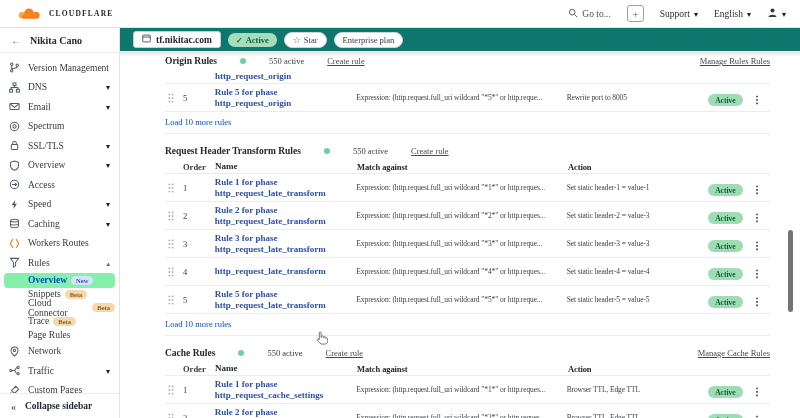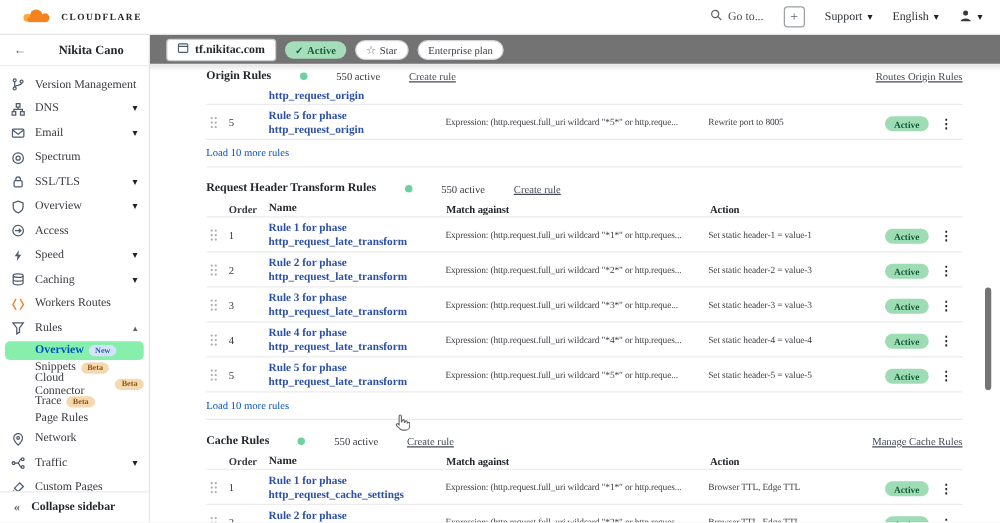--- a/index.html
+++ b/index.html
@@ -18,21 +18,21 @@
   .plus-btn { width:17px; height:17px; border:1px solid #9aa0a6; border-radius:3px;
               display:flex; align-items:center; justify-content:center; color:#5f6368;
               font-size:11px; background:#fff; }
   .tb-item { display:flex; align-items:center; gap:4px; }
   .caret-down::before { content:"▾"; font-size:8px; color:#202124; }
   .caret-up-sm::before { content:"▴"; font-size:7px; color:#5f6368; }
 
   
   .sidebar { position:absolute; top:28px; left:0; bottom:0; width:120px; background:#fff;
              border-right:1px solid #e4e4e4; font-size:9.5px; overflow:hidden; z-index:5; }
-  .side-head { height:25px; display:flex; align-items:center; gap:26px; padding:0 11px;
+  .side-head { height:25px; display:flex; align-items:center; gap:9px; padding:0 11px;
                border-bottom:1px solid #ececec; font-weight:bold; font-size:10px; color:#23282d; }
   .icon-back::before { content:"←"; color:#5f6368; font-size:10px; }
   .side-list { padding:5px 0 0 0; }
   .side-item { display:flex; align-items:center; height:19.5px; padding:0 9px; gap:8px; color:#36393f; cursor:pointer; }
   .side-item .s-label { flex:1; white-space:nowrap; overflow:hidden; }
   .s-icon { width:11px; height:11px; flex:none; color:#4d5b6e; }
   .s-icon svg { width:11px; height:11px; display:block; }
   .sub-item { display:flex; align-items:center; height:13.5px; margin:0 4px; padding:0 0 0 24px;
               gap:4px; border-radius:4px; color:#36393f; cursor:pointer; }
   .sub-item.active { background:#86efac; font-weight:bold; color:#0051c3; height:15px; }
@@ -40,21 +40,21 @@
   .badge-new { background:#d4e2fa; color:#2b5bb8; }
   .badge-beta { background:#f6d8af; color:#8a5a19; }
   .side-collapse { position:absolute; bottom:0; left:0; right:0; height:25px; border-top:1px solid #ececec;
                    display:flex; align-items:center; gap:9px; padding:0 11px; font-weight:bold;
                    font-size:9.5px; color:#23282d; background:#fff; }
   .icon-chevrons::before { content:"«"; color:#5f6368; font-size:10px; }
 
   
   .main { position:absolute; top:28px; left:120px; right:0; bottom:0; background:#fff; overflow:hidden; }
   .domainbar { height:24px; border-bottom:1px solid #ececec; display:flex; align-items:center;
-               gap:7px; padding:0 13px; background:#737373; position:relative; z-index:4; }
+               gap:7px; padding:0 13px; background:#0f766e; position:relative; z-index:4; }
   .domain-box { display:flex; align-items:center; gap:5px; border:1px solid #c9cdd1; border-radius:3px;
                 padding:2px 8px; font-weight:bold; font-size:9.5px; color:#23282d; background:#fff; }
   .pill { display:inline-flex; align-items:center; gap:3px; border-radius:10px; padding:2px 8px; font-size:8.5px; }
   .pill-active { background:#a5ddba; color:#14603a; font-weight:bold; }
   .pill-outline { border:1px solid #cfd3d7; color:#36393f; background:#fff; }
   .check::before { content:"✓"; font-size:8px; }
   .star-g::before { content:"☆"; font-size:9px; color:#5f6368; }
 
   .content { position:relative; height:calc(100% - 24px); padding-left:45px; overflow:hidden; }
   .content::before { content:""; position:absolute; top:0; left:0; right:0; height:5px;
@@ -339,21 +339,21 @@
     <div class="content">
       <div class="card">
 
         <section class="sec first">
           <div class="sec-head">
             <span class="sec-title">Origin Rules</span>
             <span class="dot"></span>
             <span class="active-count">550 active</span>
             <span class="link-dark">Create rule</span>
             <span class="spacer"></span>
-            <span class="link-dark">Routes Origin Rules</span>
+            <span class="link-dark">Manage Rules Rules</span>
           </div>
           <div class="clipped-row">http_request_origin</div>
           <div class="trow">
             <span class="c-handle drag">
                 <svg viewBox="0 0 6 10">
                   <g fill="#a8adb3">
                     <circle cx="1.4" cy="1.4" r="0.9"></circle>
                     <circle cx="1.4" cy="5" r="0.9"></circle>
                     <circle cx="1.4" cy="8.6" r="0.9"></circle>
                     <circle cx="4.6" cy="1.4" r="0.9"></circle>
@@ -468,21 +468,20 @@
                     <circle cx="1.4" cy="5" r="0.9"></circle>
                     <circle cx="1.4" cy="8.6" r="0.9"></circle>
                     <circle cx="4.6" cy="1.4" r="0.9"></circle>
                     <circle cx="4.6" cy="5" r="0.9"></circle>
                     <circle cx="4.6" cy="8.6" r="0.9"></circle>
                   </g>
                 </svg>
               </span>
             <span class="c-order">4</span>
             <span class="c-name">
-                <span>Rule 4 for phase</span>
                 <span>http_request_late_transform</span>
               </span>
             <span class="c-match">Expression: (http.request.full_uri wildcard "*4*" or http.reques...</span>
             <span class="c-action">Set static header-4 = value-4</span>
             <span class="c-status"><span class="status-pill">Active</span></span>
             <span class="c-kebab"><span class="icon-kebab"></span></span>
           </div>
           <div class="trow">
             <span class="c-handle drag">
                 <svg viewBox="0 0 6 10">

